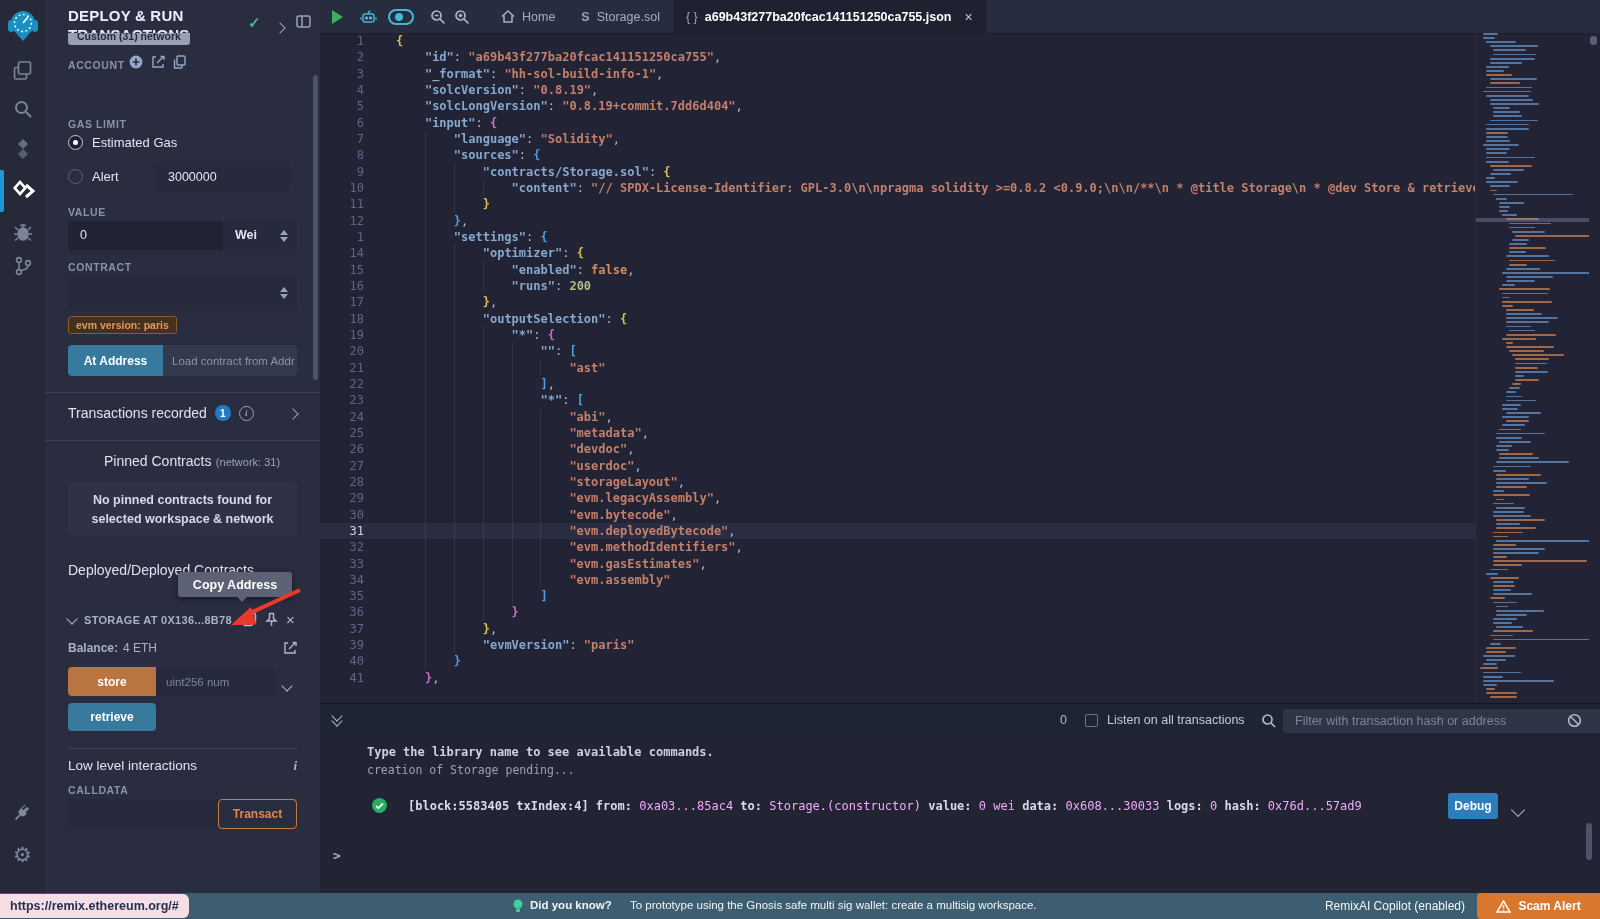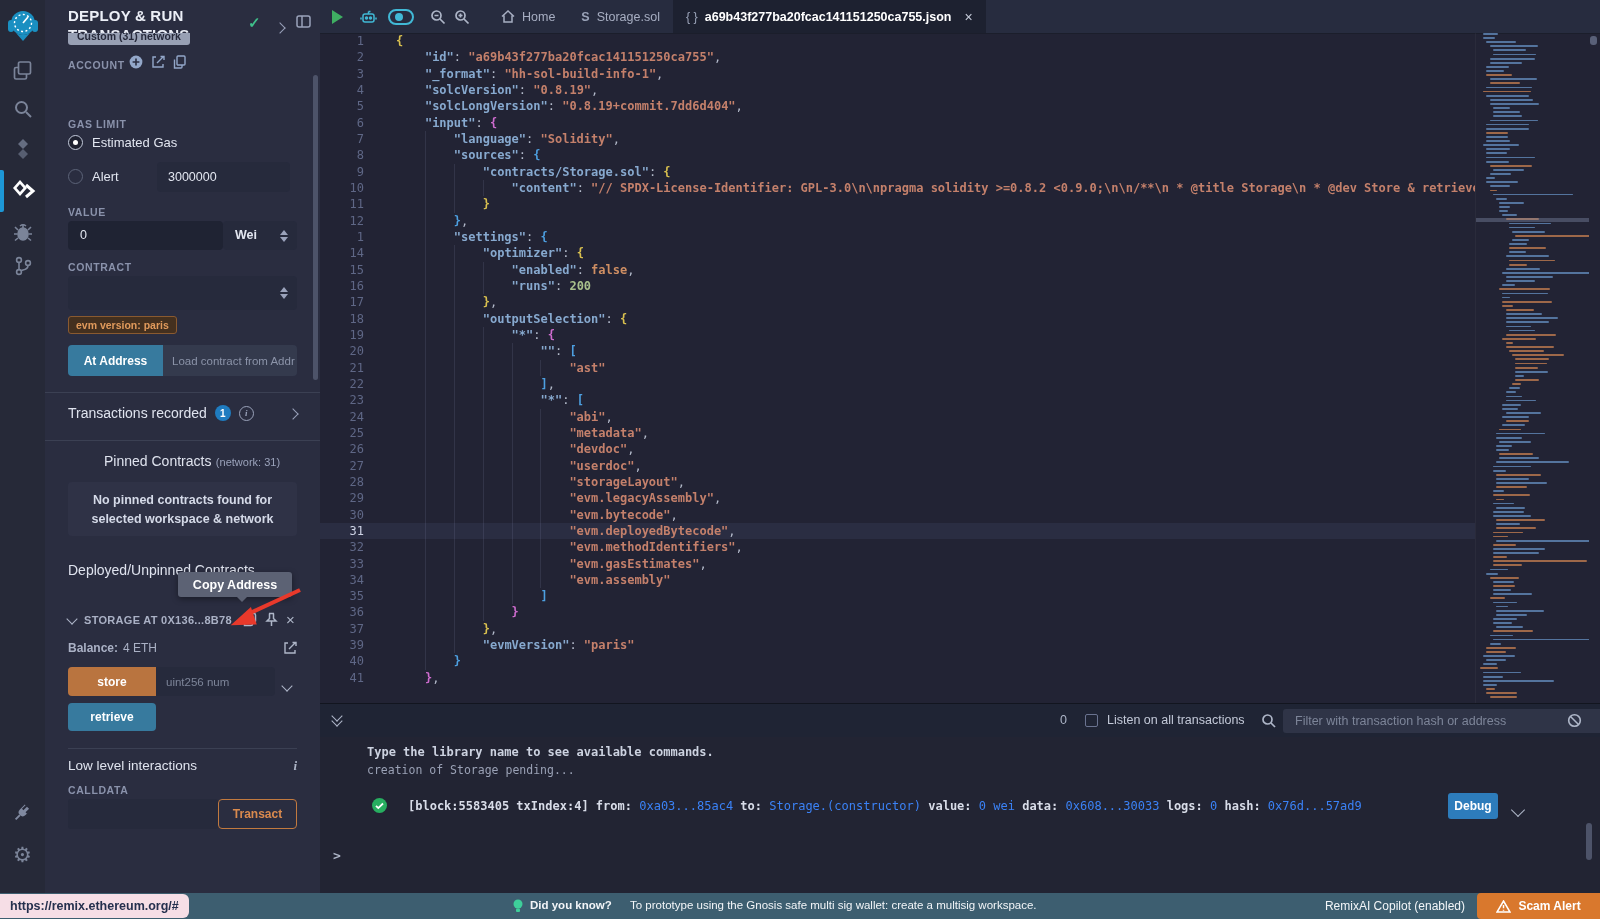--- a/index.html
+++ b/index.html
@@ -62,21 +62,21 @@
   #minimap{position:absolute;left:1155px;top:33px;width:113px;height:670px;border-left:1px solid rgba(255,255,255,.04);overflow:hidden;}
   #minimap b{position:absolute;height:1.8px;border-radius:1px;opacity:.85;}
   #edscroll{position:absolute;left:1268px;top:33px;width:12px;height:670px;}
   #edscroll span{position:absolute;left:2px;top:3px;width:7px;height:9px;background:#596078;border-radius:3px;}
   
   #termbar{position:absolute;left:0;top:703px;width:1280px;height:34px;background:#1f2434;border-top:1px solid #12151f;border-bottom:1px solid #12151f;}
   #terminal{position:absolute;left:0;top:737px;width:1280px;height:156px;background:#222433;font-family:"DejaVu Sans Mono",monospace;}
   .term-txt1{font-size:12px;font-weight:bold;color:#ccd2e0;}
   .term-txt2{font-size:11.5px;color:#9aa1b5;}
   .txseg-b{font-weight:bold;color:#d8dce8;}
-  .txseg-r{color:#3b82f6;}
+  .txseg-r{color:#f0abfc;}
   .checkbox{width:13px;height:13px;border:1.5px solid #6a7390;border-radius:2px;box-sizing:border-box;}
   .filterinput{background:#2f3447;border-radius:3px;color:#7d8599;font-size:12.5px;display:flex;align-items:center;padding:0 12px;box-sizing:border-box;}
   .debugbtn{background:#2d7cbb;color:#fff;font-weight:bold;font-size:12px;font-family:"Liberation Sans",sans-serif;border-radius:3px;display:flex;align-items:center;justify-content:center;}
   
   #statusbar{left:0;top:893px;width:1600px;height:26px;background:#3d5e70;}
   .sb-txt{font-size:11.5px;color:#f2f5f8;}
   #scam{position:absolute;right:0;top:0;width:123px;height:26px;background:#d9782d;border-radius:4px 0 0 4px;display:flex;align-items:center;justify-content:center;gap:7px;color:#fff;font-weight:bold;font-size:12px;}
   #urltip{position:absolute;left:0;top:894px;height:24px;background:#f6dee6;color:#25304e;font-weight:bold;font-size:12.5px;display:flex;align-items:center;padding:0 10px;border-radius:0 6px 6px 0;z-index:9;}
   svg{display:block;}
 </style>
@@ -234,21 +234,21 @@
 
     <div class="abs" style="left:23px;top:452px;margin-left:36px;">
       <span style="font-size:14px;color:#dfe3ee;">Pinned Contracts</span>
       <span style="font-size:11px;color:#9aa2ba;">(network: 31)</span>
     </div>
     <div class="abs" style="left:23px;top:482px;width:229px;height:54px;background:#2f3246;border-radius:4px;text-align:center;padding-top:9px;box-sizing:border-box;">
       <div style="font-size:12.5px;color:#d5dae8;line-height:19px;font-weight:bold;">No pinned contracts found for</div>
       <div style="font-size:12.5px;color:#d5dae8;line-height:19px;font-weight:bold;">selected workspace &amp; network</div>
     </div>
 
-    <div class="abs" style="left:23px;top:562px;font-size:14px;color:#dfe3ee;white-space:nowrap;width:229px;overflow:hidden;">Deployed/Unpinned Contracts</div>
+    <div class="abs" style="left:23px;top:562px;font-size:14px;color:#dfe3ee;white-space:nowrap;width:229px;overflow:hidden;">Deployed/Deployed Contracts</div>
 
     <div class="abs" style="left:23px;top:612px;display:flex;align-items:center;gap:8px;width:229px;">
       <span style="color:#aeb6c8;margin-top:-3px;"><span class="chev d"></span></span>
       <span style="font-size:11px;font-weight:bold;color:#aab1c5;letter-spacing:.3px;">STORAGE AT 0X136...8B78</span>
       <span style="margin-left:3px;">
         <svg width="14" height="15" viewBox="0 0 14 15" fill="none" stroke="#aeb6c8" stroke-width="1.5">
             <rect x="4.5" y="1.5" width="8" height="9" rx="1.5"></rect>
             <path d="M9.5 10.5v1.5a1.5 1.5 0 0 1-1.5 1.5H1.5V5"></path>
           </svg>
       </span>

